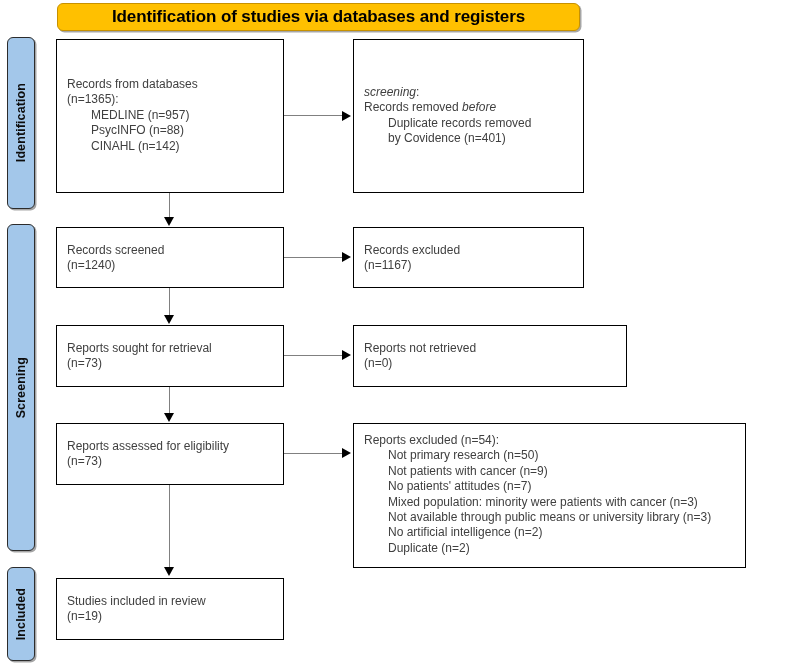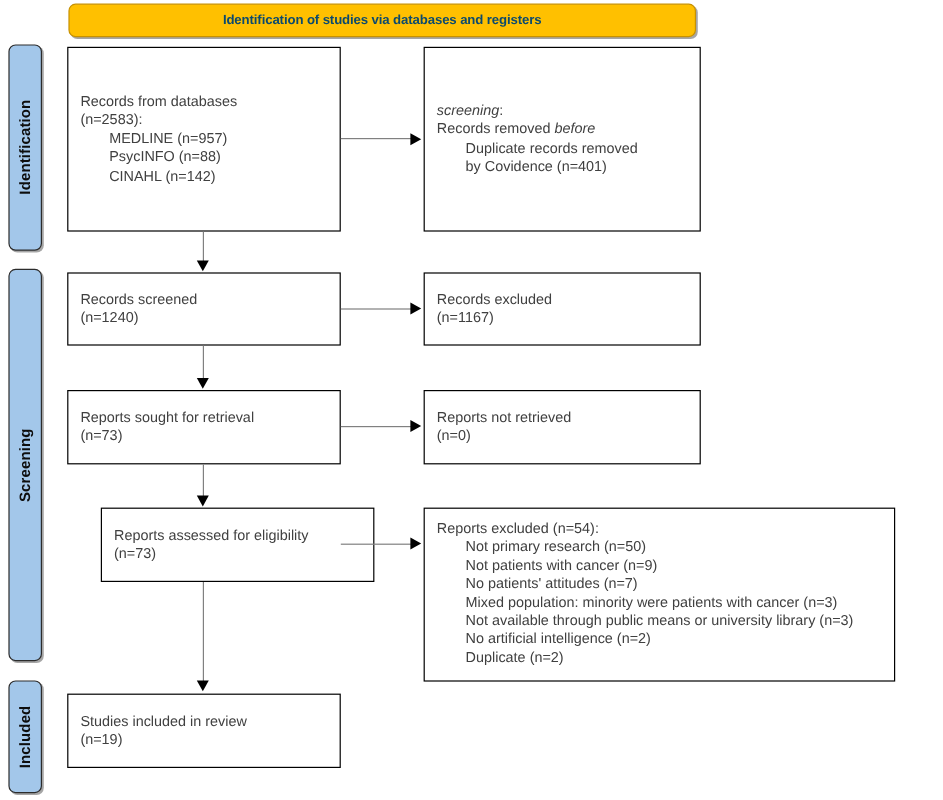--- a/index.html
+++ b/index.html
@@ -26,23 +26,23 @@
     background: #FFC000;
     border: 1px solid #c79100;
     border-radius: 6px;
     display: flex;
     align-items: center;
     justify-content: center;
     box-sizing: border-box;
     box-shadow: 1.5px 1.5px 0 rgba(0,0,0,0.35);
   }
   .banner-text {
-    font-size: 11px;
+    font-size: 17px;
     font-weight: bold;
-    color: #0c4a6e;
+    color: #000000;
     letter-spacing: -0.1px;
     white-space: nowrap;
   }
 
   
   .stage {
     position: absolute;
     left: 7px;
     width: 28px;
     background: #A3C7EA;
@@ -92,22 +92,22 @@
   .line { white-space: nowrap; }
   .indent { padding-left: 24px; }
   .ital { font-style: italic; }
 
   
   #box-records-databases   { left: 56px;  top: 39px;  width: 228px; height: 154px; }
   #box-records-removed     { left: 353px; top: 39px;  width: 231px; height: 154px; }
   #box-records-screened    { left: 56px;  top: 227px; width: 228px; height: 61px;  }
   #box-records-excluded    { left: 353px; top: 227px; width: 231px; height: 61px;  }
   #box-reports-sought      { left: 56px;  top: 325px; width: 228px; height: 62px;  }
-  #box-reports-not-retr    { left: 353px; top: 325px; width: 231px; height: 62px;  }
-  #box-reports-assessed    { left: 56px;  top: 423px; width: 228px; height: 62px; margin-left: 28px;  }
+  #box-reports-not-retr    { left: 353px; top: 325px; width: 274px; height: 62px;  }
+  #box-reports-assessed    { left: 56px;  top: 423px; width: 228px; height: 62px;  }
   #box-reports-excluded    { left: 353px; top: 423px; width: 393px; height: 145px; }
   #box-studies-included    { left: 56px;  top: 578px; width: 228px; height: 62px;  }
 
   
   .vline {
     position: absolute;
     width: 1.4px;
     background: #808080;
   }
   .hline {
@@ -165,21 +165,21 @@
   <div class="stage" id="stage-screening">
     <span class="stage-label">Screening</span>
   </div>
   <div class="stage" id="stage-included">
     <span class="stage-label">Included</span>
   </div>
 
   <div class="box" id="box-records-databases">
     <div class="box-body">
       <div class="line">Records from databases</div>
-      <div class="line">(n=2583):</div>
+      <div class="line">(n=1365):</div>
       <div class="line indent">MEDLINE (n=957)</div>
       <div class="line indent">PsycINFO (n=88)</div>
       <div class="line indent">CINAHL (n=142)</div>
     </div>
   </div>
 
   <div class="box" id="box-records-removed">
     <div class="box-body">
       <div class="line"><span class="ital">screening</span><span>:</span></div>
       <div class="line"><span>Records removed </span><span class="ital">before</span></div>

